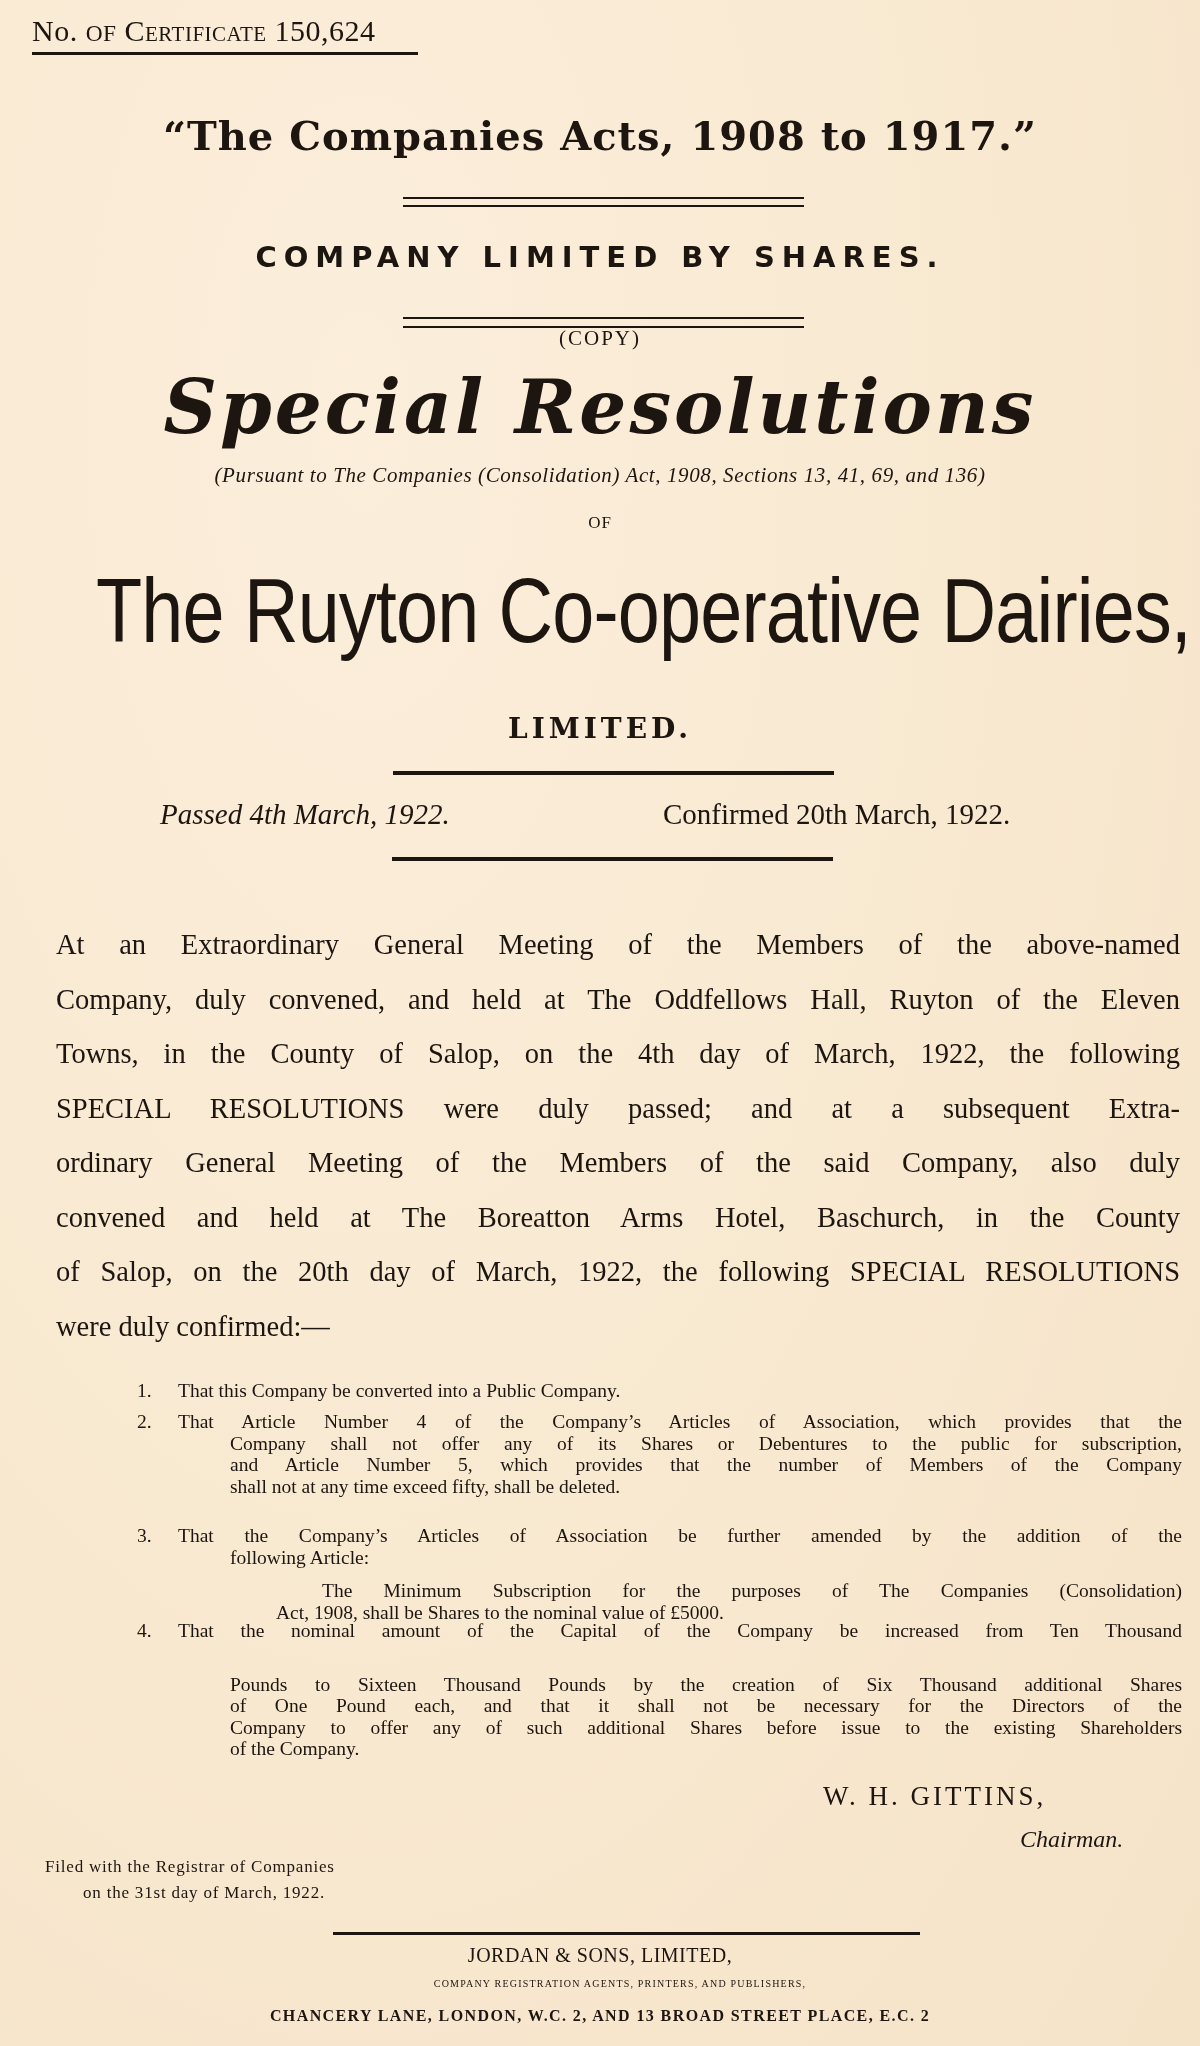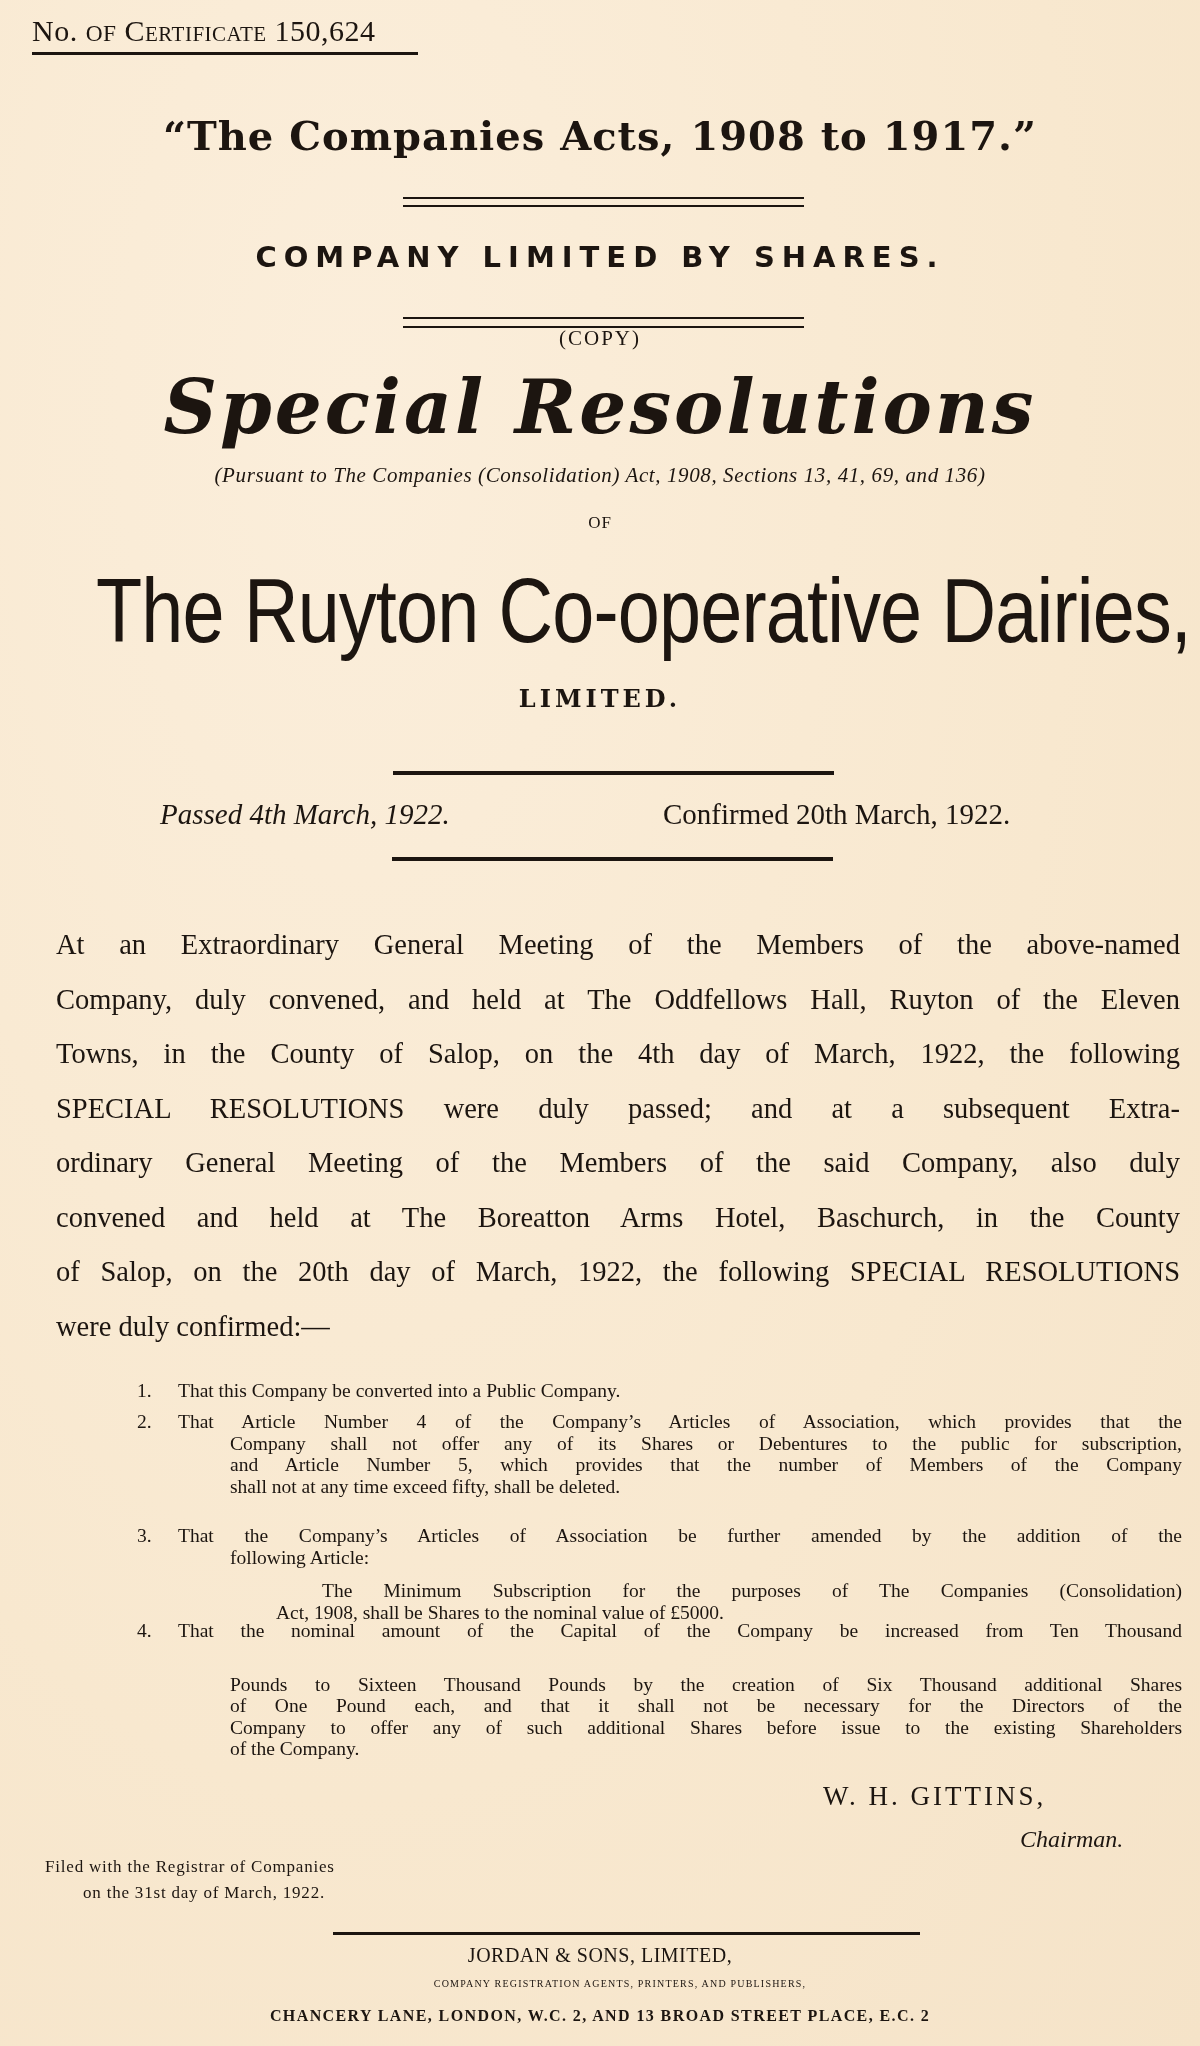--- a/index.html
+++ b/index.html
@@ -25,21 +25,21 @@
   #cls { top: 240px; font-family: "DejaVu Sans", sans-serif; font-weight: bold; font-size: 29px; letter-spacing: 7px; }
   #dbl2a { left: 403px; top: 317px; width: 401px; height: 2px; }
   #dbl2b { left: 403px; top: 326px; width: 401px; height: 2px; }
 
   #copy { top: 326px; font-family: "Liberation Serif", serif; font-size: 21px; letter-spacing: 2px; }
   #special { top: 358px; font-family: "DejaVu Serif", serif; font-weight: bold; font-style: italic; font-size: 74px; letter-spacing: 3px; margin-top: 6px; }
   #pursuant { top: 463px; font-family: "Liberation Serif", serif; font-style: italic; font-size: 21px; letter-spacing: 0.6px; }
   #of { top: 513px; font-family: "Liberation Serif", serif; font-size: 17px; letter-spacing: 1px; }
 
   #company { top: 560px; font-family: "Liberation Sans", sans-serif; font-size: 90px; transform: scaleX(0.84); transform-origin: 600px 0; letter-spacing: -1px; white-space: nowrap; }
-  #limited { top: 684px; font-family: "DejaVu Serif", serif; font-weight: bold; font-size: 24px; letter-spacing: 4px; }
+  #limited { top: 712px; font-family: "DejaVu Serif", serif; font-weight: bold; font-size: 28px; letter-spacing: 4px; }
 
   #rule-d1 { left: 393px; top: 771px; width: 441px; height: 4px; }
   #passed { left: 160px; top: 798px; font-family: "Liberation Serif", serif; font-style: italic; font-size: 29px; white-space: nowrap; }
   #confirmed { left: 663px; top: 798px; font-family: "Liberation Serif", serif; font-size: 29px; white-space: nowrap; }
   #rule-d2 { left: 392px; top: 857px; width: 441px; height: 4px; }
 
   #para { left: 40px; top: 918px; width: 1140px; font-family: "Liberation Serif", serif; font-size: 28.5px; line-height: 54.5px; text-align: justify; }
   #para .line { display: block; text-align: justify; text-align-last: justify; white-space: nowrap; height: 54.5px; margin-left: 16px; }
   #para .line.last { text-align-last: left; }
 

